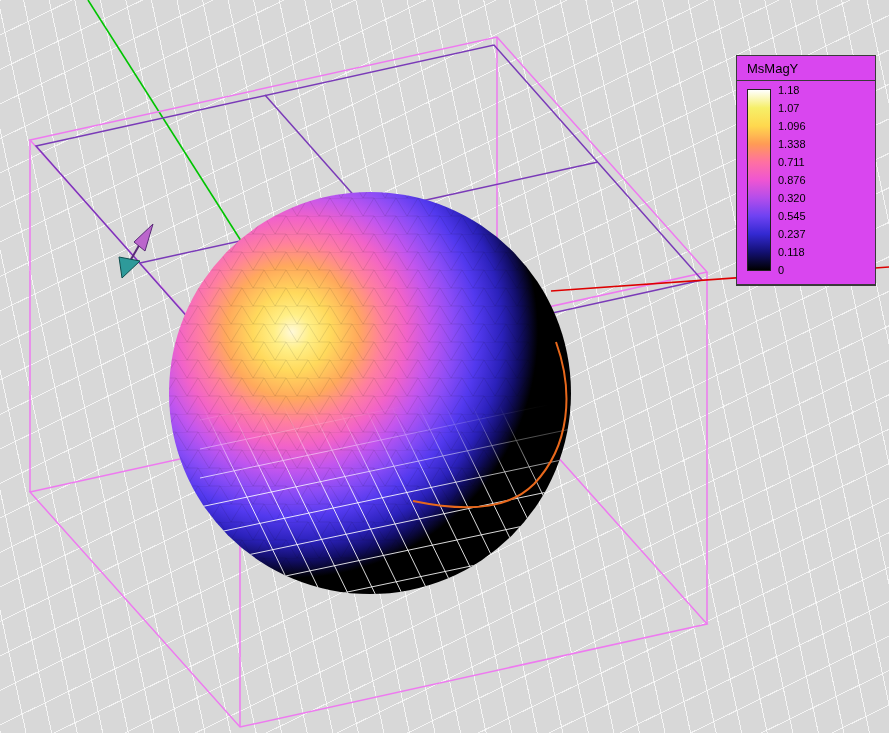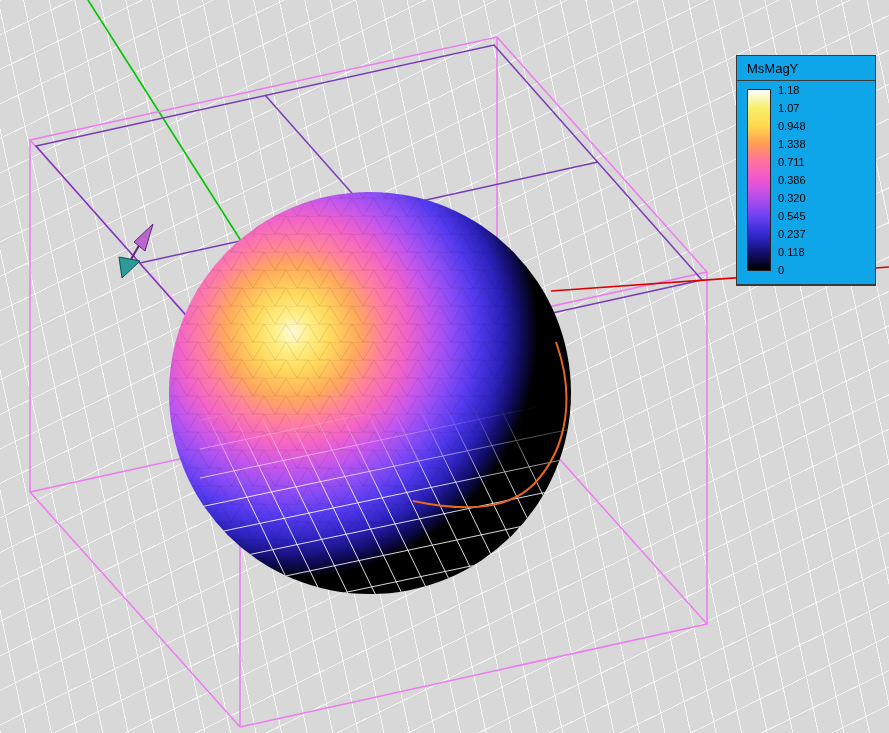--- a/index.html
+++ b/index.html
@@ -7,21 +7,21 @@
     width:889px;height:733px;position:relative;overflow:hidden;
     background-color:#d8d8d8;
     background-image:
       repeating-linear-gradient(78deg,  rgba(255,255,255,.75) 0 1px, transparent 1px 25px),
       repeating-linear-gradient(154deg, rgba(255,255,255,.70) 0 1px, transparent 1px 31px);
     font-family:"Liberation Sans", sans-serif;
   }
   .scene{position:absolute;left:0;top:0;width:889px;height:733px;}
   .legend{
     position:absolute;left:736px;top:55px;width:138px;
-    background:#0ea5e9;border:1px solid #3a3a3a;color:#000;
+    background:#d946ef;border:1px solid #3a3a3a;color:#000;
     font-size:13px;
   }
   .legend-title{padding:5px 10px 4px 10px;border-bottom:1px solid #3a3a3a;}
   .legend-type{padding:5px 8px 4px 8px;border-bottom:1px solid #3a3a3a;}
   .legend-scale{display:flex;padding:8px 4px 8px 10px;border-bottom:1px solid #3a3a3a;}
   .colorbar{width:22px;height:180px;border:1px solid #222;}
   .scale-labels{
     display:flex;flex-direction:column;justify-content:space-between;
     margin-left:7px;margin-top:-5px;height:192px;font-size:11px;line-height:12px;
   }
@@ -120,24 +120,24 @@
   </g>
 </svg>
 
 <div class="legend">
   <div class="legend-title">MsMagY</div>
   <div class="legend-scale">
     <div class="colorbar" style="background: linear-gradient(rgb(255, 255, 255), rgb(246, 239, 104), rgb(255, 216, 78), rgb(255, 155, 85), rgb(255, 112, 162), rgb(239, 85, 210), rgb(180, 77, 235), rgb(111, 66, 242), rgb(51, 41, 210), rgb(19, 16, 115), rgb(0, 0, 0));"></div>
     <div class="scale-labels">
       <div>1.18</div>
       <div>1.07</div>
-      <div>0.948</div>
+      <div>1.096</div>
       <div>1.338</div>
       <div>0.711</div>
-      <div>0.386</div>
+      <div>0.876</div>
       <div>0.320</div>
       <div>0.545</div>
       <div>0.237</div>
       <div>0.118</div>
       <div>0</div>
     </div>
   </div>
 </div>
 
 </body></html>

